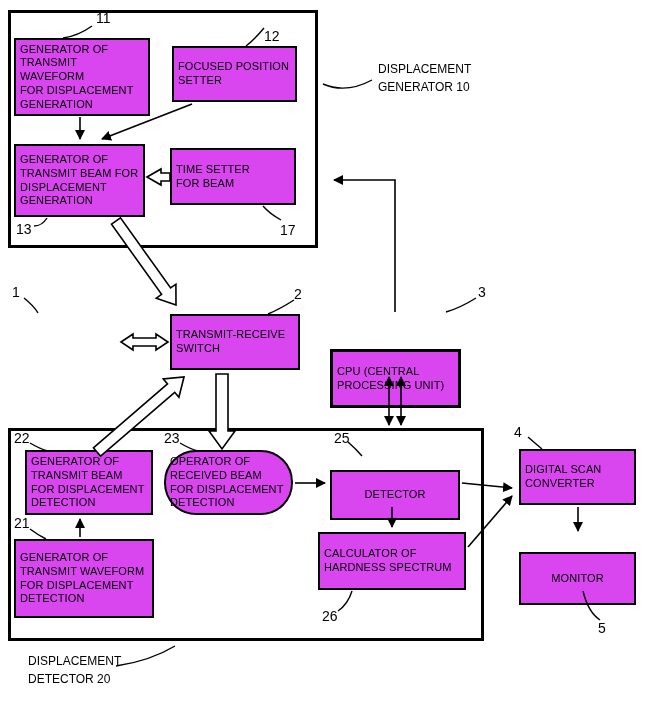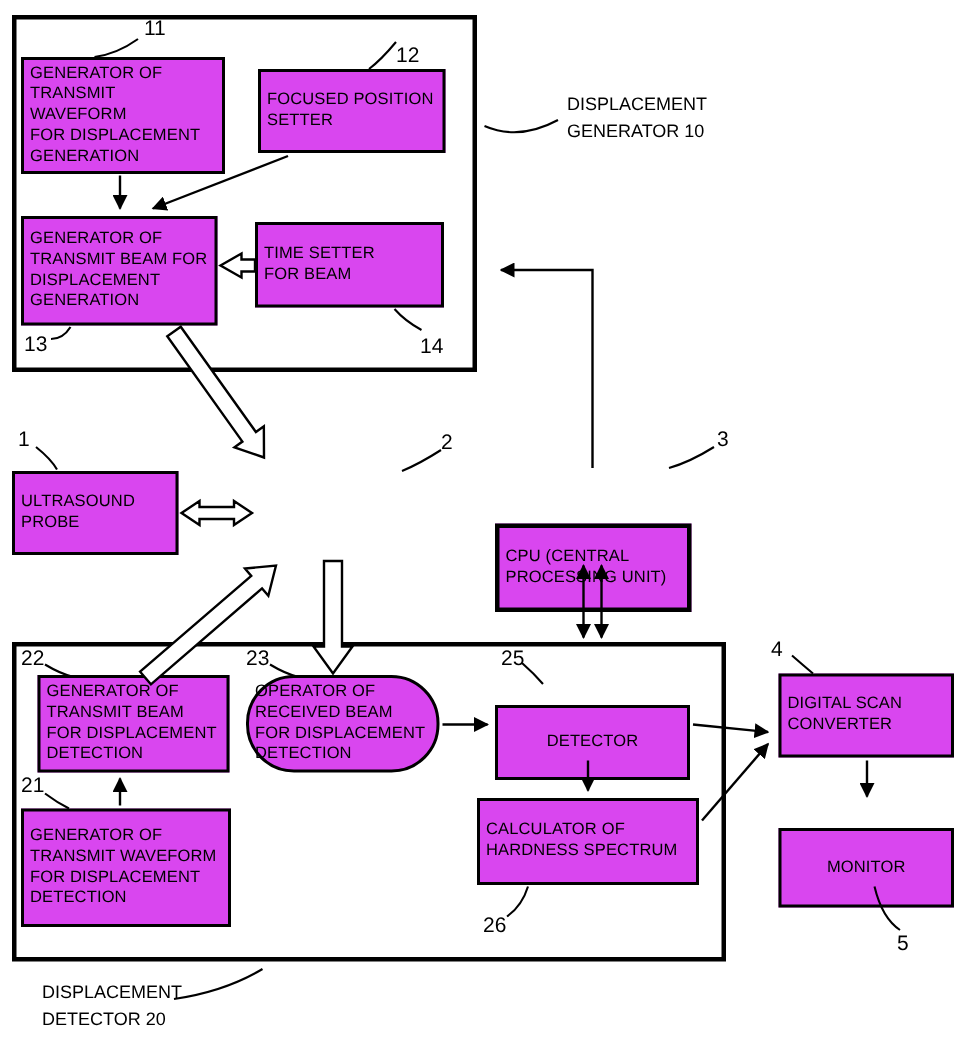--- a/index.html
+++ b/index.html
@@ -36,22 +36,22 @@
 GENERATION</div>
   <div class="box" style="left:172px;top:46px;width:125px;height:56px;">FOCUSED POSITION
 SETTER</div>
   <div class="box" style="left:14px;top:144px;width:131px;height:73px;">GENERATOR OF
 TRANSMIT BEAM FOR
 DISPLACEMENT
 GENERATION</div>
   <div class="box" style="left:170px;top:148px;width:126px;height:57px;">TIME SETTER
 FOR BEAM</div>
 
-  <div class="box" style="left:8px;top:314px;width:111px;height:56px;">ULTRASOUND
-PROBE</div>
+  <div class="box" style="left:170px;top:314px;width:130px;height:56px;">TRANSMIT-RECEIVE
+SWITCH</div>
   <div class="box thick" style="left:330px;top:312px;width:131px;height:59px;margin-top:37px;">CPU (CENTRAL
 PROCESSING UNIT)</div>
 
   <div class="box" style="left:25px;top:450px;width:128px;height:65px;">GENERATOR OF
 TRANSMIT BEAM
 FOR DISPLACEMENT
 DETECTION</div>
   <div class="box" style="left:164px;top:450px;width:129px;height:65px;border-radius:32px;">OPERATOR OF
 RECEIVED BEAM
 FOR DISPLACEMENT
@@ -64,21 +64,21 @@
   <div class="box" style="left:318px;top:532px;width:148px;height:58px;">CALCULATOR OF
 HARDNESS SPECTRUM</div>
 
   <div class="box" style="left:519px;top:449px;width:117px;height:56px;">DIGITAL SCAN
 CONVERTER</div>
   <div class="box center" style="left:519px;top:537px;width:117px;height:53px;">MONITOR</div>
 
   <div class="ref" style="left:96px;top:10px;">11</div>
   <div class="ref" style="left:264px;top:28px;">12</div>
   <div class="ref" style="left:16px;top:221px;">13</div>
-  <div class="ref" style="left:280px;top:222px;">14</div>
+  <div class="ref" style="left:280px;top:222px;">17</div>
   <div class="ref" style="left:12px;top:284px;">1</div>
   <div class="ref" style="left:294px;top:286px;">2</div>
   <div class="ref" style="left:478px;top:284px;">3</div>
   <div class="ref" style="left:14px;top:430px;">22</div>
   <div class="ref" style="left:164px;top:430px;">23</div>
   <div class="ref" style="left:334px;top:430px;">25</div>
   <div class="ref" style="left:514px;top:424px;">4</div>
   <div class="ref" style="left:14px;top:515px;">21</div>
   <div class="ref" style="left:322px;top:608px;">26</div>
   <div class="ref" style="left:598px;top:620px;">5</div>

